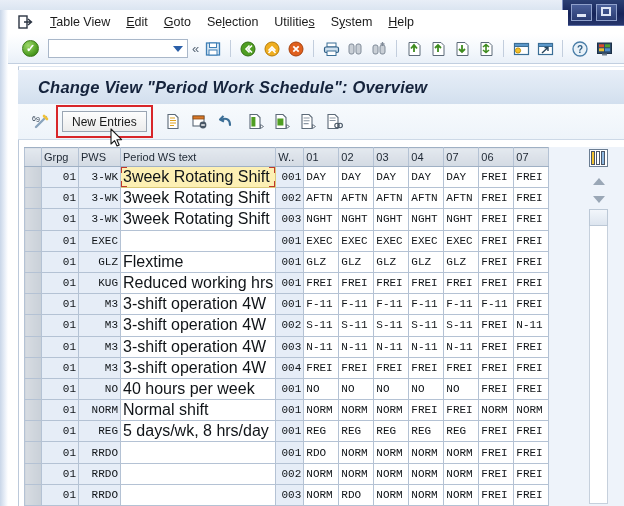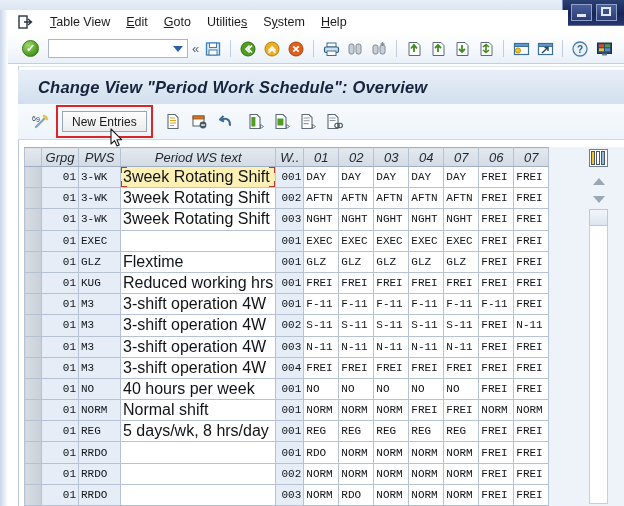--- a/index.html
+++ b/index.html
@@ -154,32 +154,31 @@
     border: 1px solid #b4c2d4;
     height: 21.2px;
     padding: 0 2px;
     overflow: hidden;
     white-space: nowrap;
     vertical-align: middle;
   }
   table.grid thead th {
     background: linear-gradient(to bottom, #e4e9ef 0%, #d3dae3 100%);
     font-family: "Liberation Sans", sans-serif;
-    font-size: 13px;
+    font-size: 11px;
     color: #1d2733;
     font-weight: normal;
-    text-align: center;
+    text-align: left;
     border-top: 1px solid #9fb0c4;
     border-bottom: 1px solid #9fb0c4;
     height: 19px;
-    font-style: italic;
   }
   .c-sel   { width: 17px; }
   .c-grpg  { width: 37px; text-align: right; }
-  .c-pws   { width: 42px; text-align: left; }
+  .c-pws   { width: 42px; text-align: right; }
   .c-text  { width: 152px; text-align: left;
              font-family: "Liberation Sans", sans-serif; font-size: 16px; }
   .c-w     { width: 28px; text-align: right; }
   .c-day   { width: 35px; text-align: left; }
 
   td.c-sel {
     background: linear-gradient(to right, #d7dce2 0%, #c9d0d8 100%);
     border: 1px solid #aab6c4;
   }
   tbody tr td { background: #ffffff; color: #101418; }
@@ -260,20 +259,21 @@
   <div class="menubar">
     <div class="menu-icon-box">
       <svg width="15" height="14" viewBox="0 0 15 14">
         <rect x="1" y="1" width="8" height="12" fill="none" stroke="#2b3442" stroke-width="1.4"></rect>
         <path d="M6 7 h7 M10 4 l3.5 3 -3.5 3" fill="none" stroke="#2b3442" stroke-width="1.4"></path>
       </svg>
     </div>
     <div class="menu-item"><u>T</u>able View</div>
     <div class="menu-item"><u>E</u>dit</div>
     <div class="menu-item"><u>G</u>oto</div>
+    <div class="menu-item">Se<u>l</u>ection</div>
     <div class="menu-item">Utilitie<u>s</u></div>
     <div class="menu-item">S<u>y</u>stem</div>
     <div class="menu-item"><u>H</u>elp</div>
   </div>
 
   <div class="sap-toolbar">
     <div class="tb-ok">✓</div>
 
     <div class="tb-combo">
       <div class="arrow"></div>

